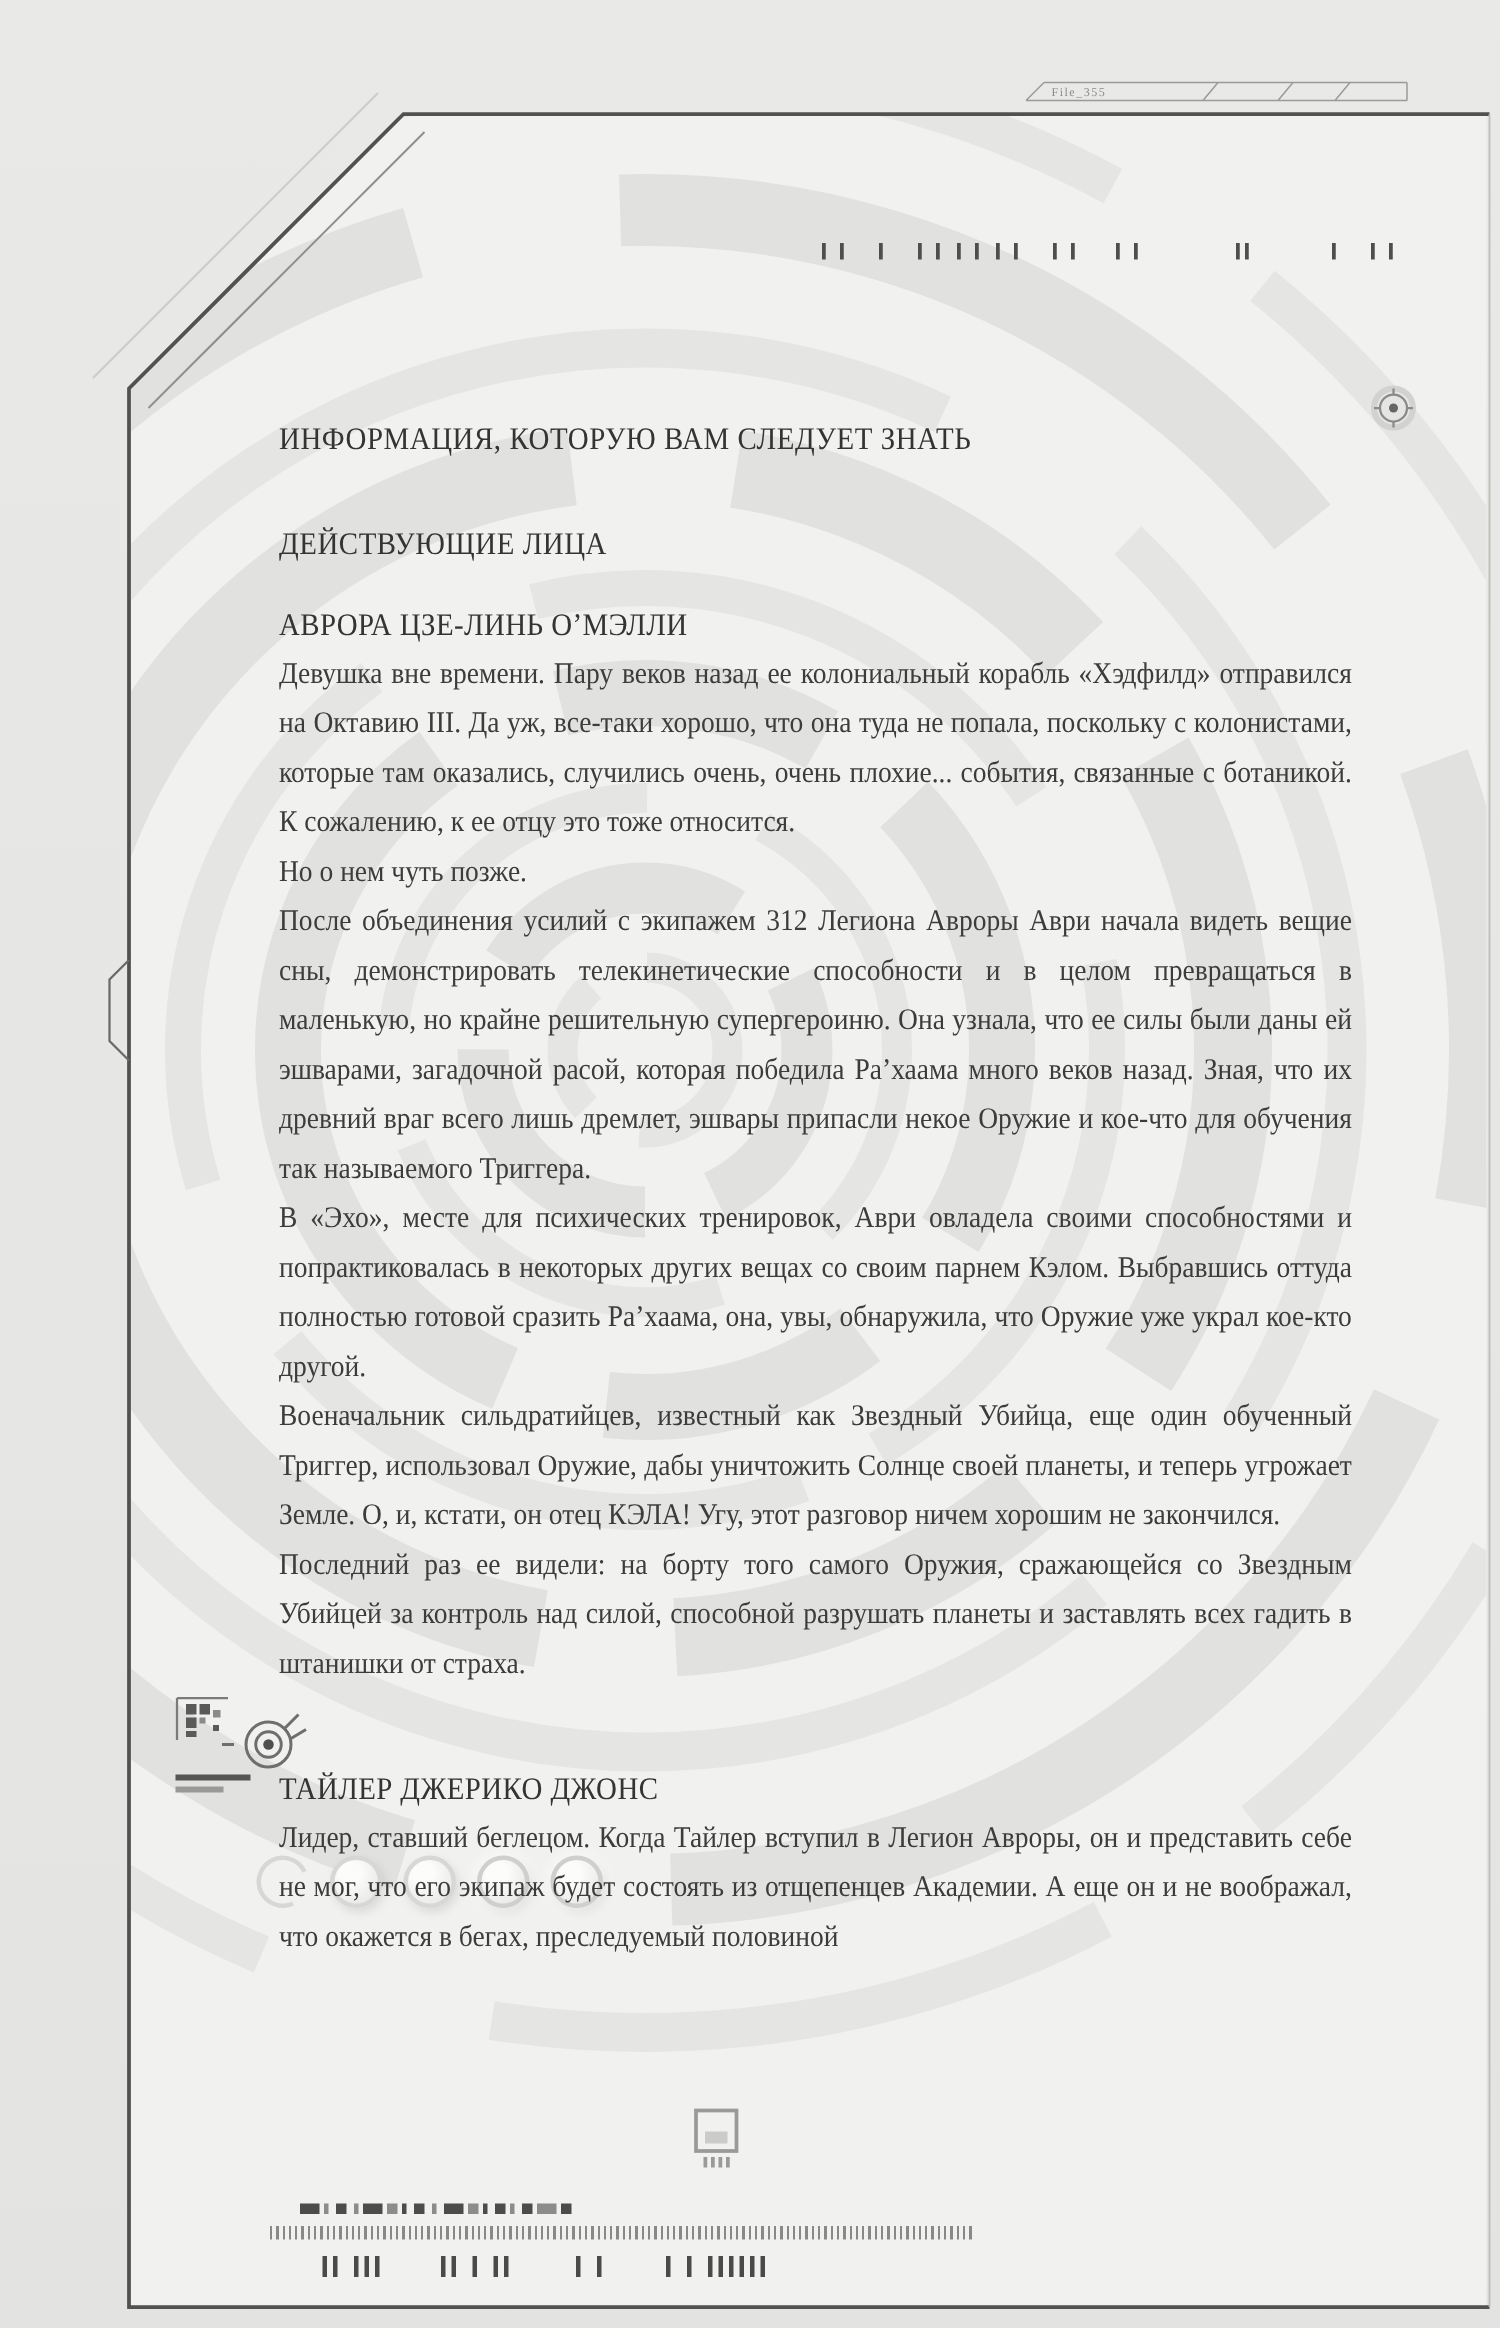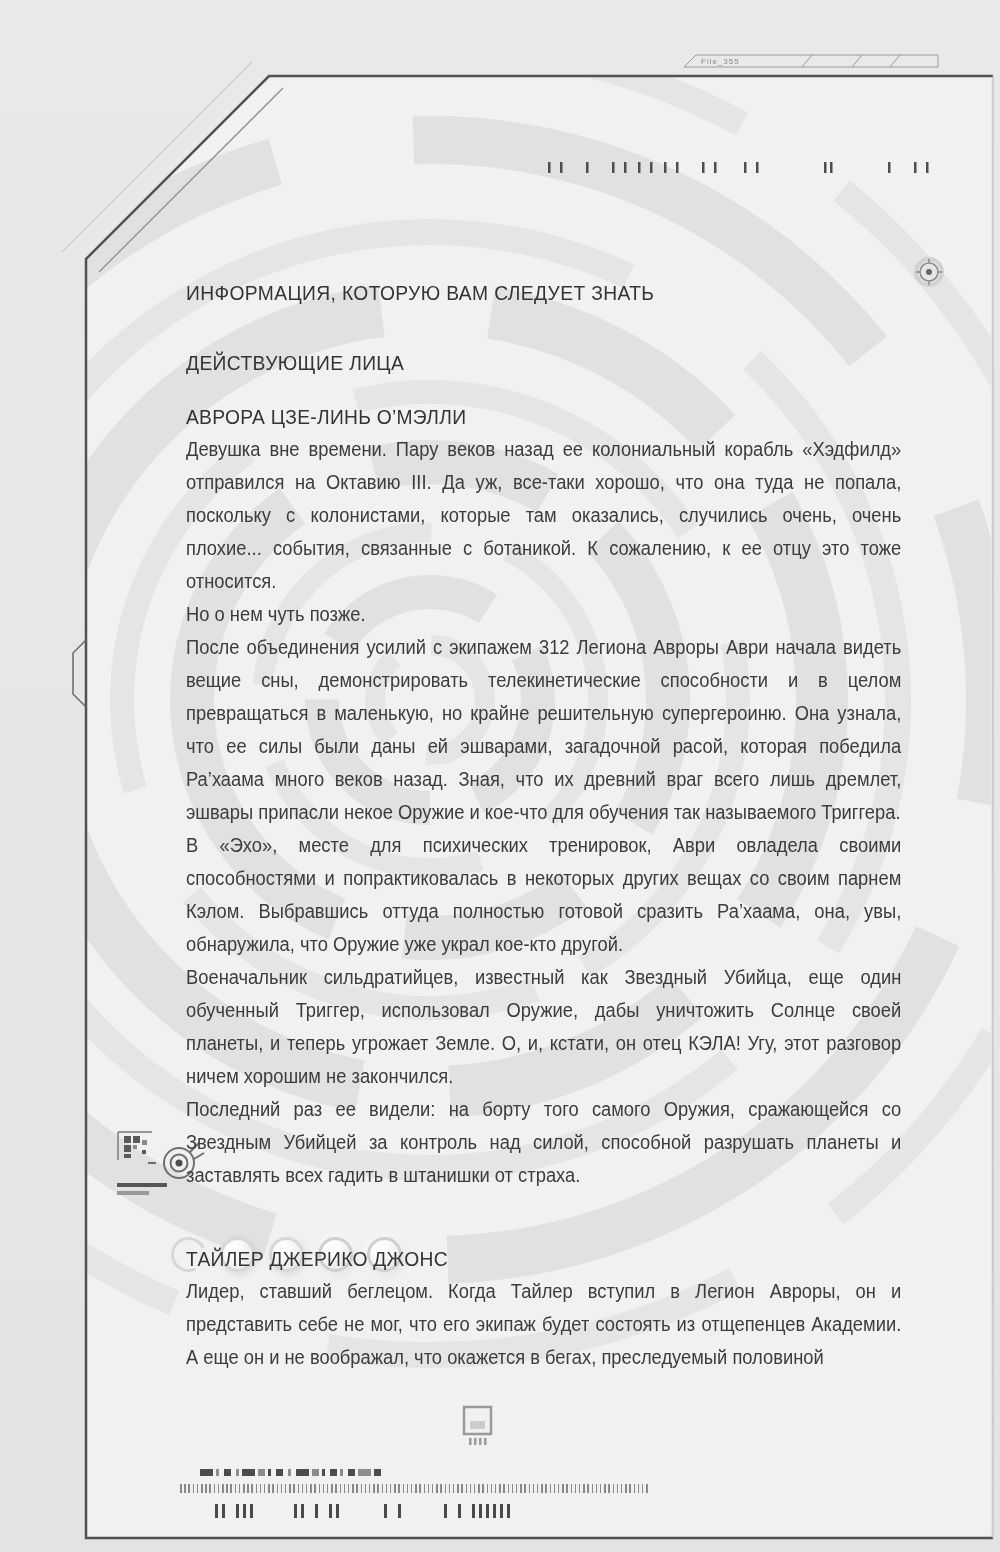--- a/index.html
+++ b/index.html
@@ -4,21 +4,21 @@
 <style>
   * { margin:0; padding:0; box-sizing:border-box; }
   html,body { width:1000px; height:1552px; }
   body {
     position:relative;
     overflow:hidden;
     background:linear-gradient(#e9e9e7, #e3e3e1);
     font-family:"Liberation Sans", sans-serif;
     color:#3c3c3c;
   }
-  .stage { position:absolute; inset:0; }
+  .stage { position:absolute; inset:0;font-family:Liberation Serif, serif; }
   svg.layer { position:absolute; left:0; top:0; pointer-events:none; }
   #bg-layer   { z-index:0; }
   #decor-layer{ z-index:1; }
 
   
   .content {
     position:absolute; left:186px; top:276px; width:780px;
     transform:scaleX(0.917); transform-origin:top left;
     z-index:2;
   }

